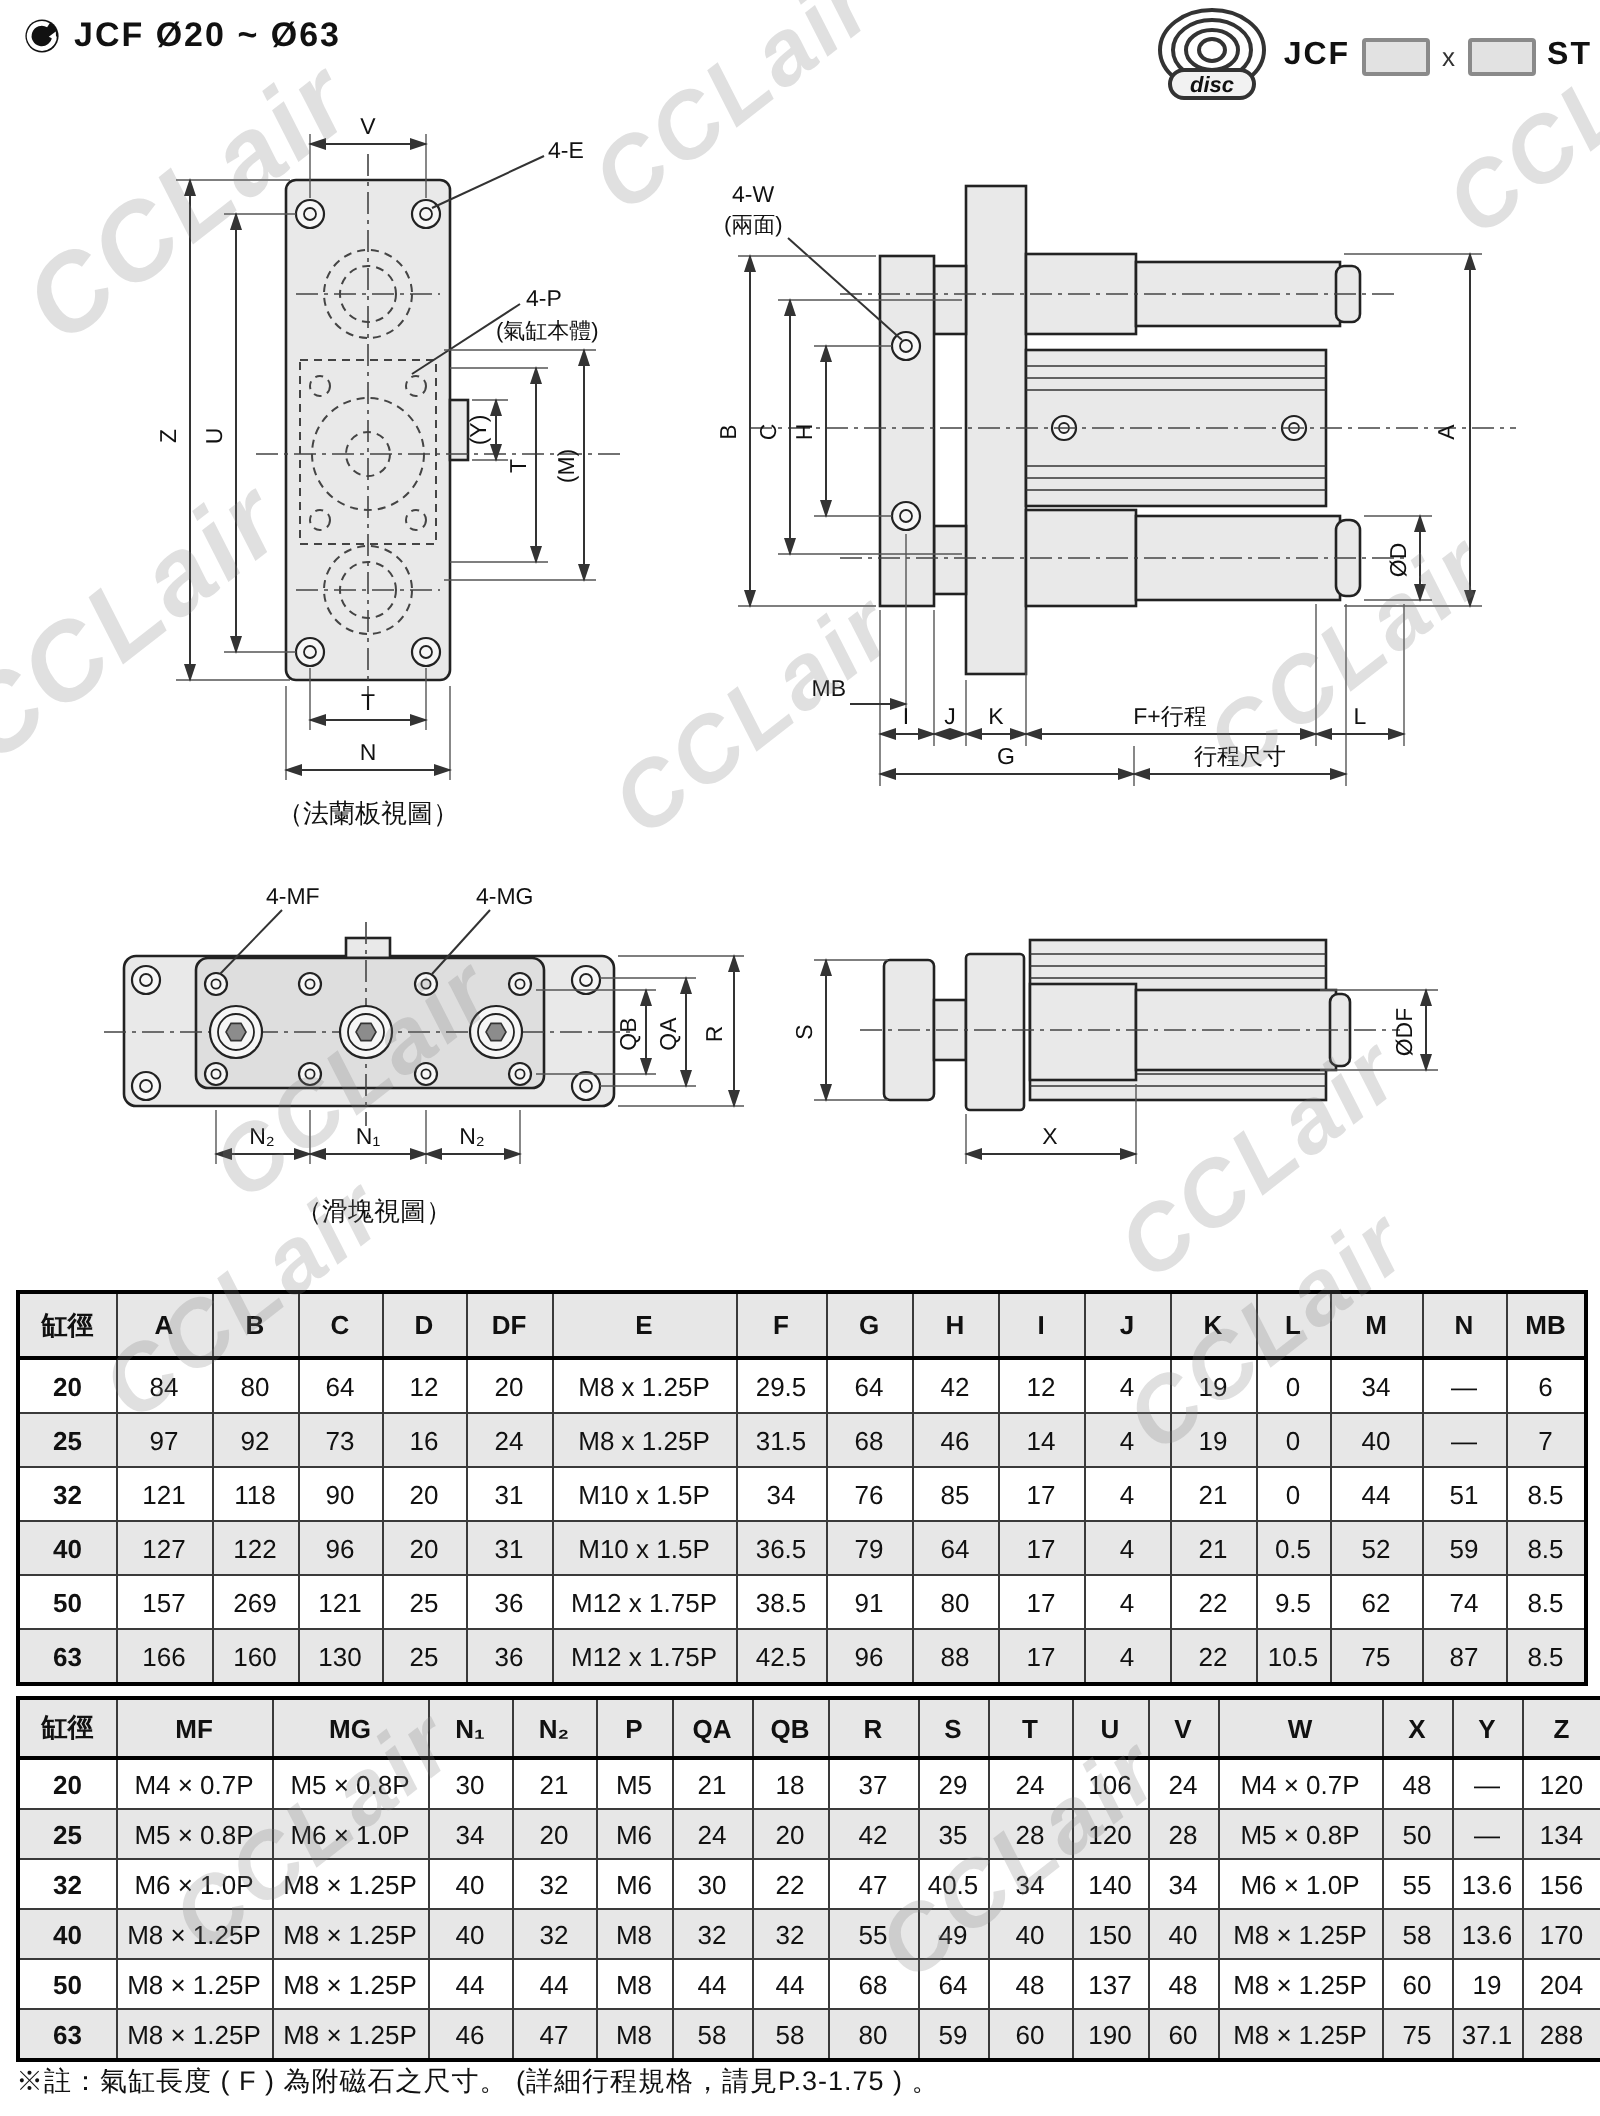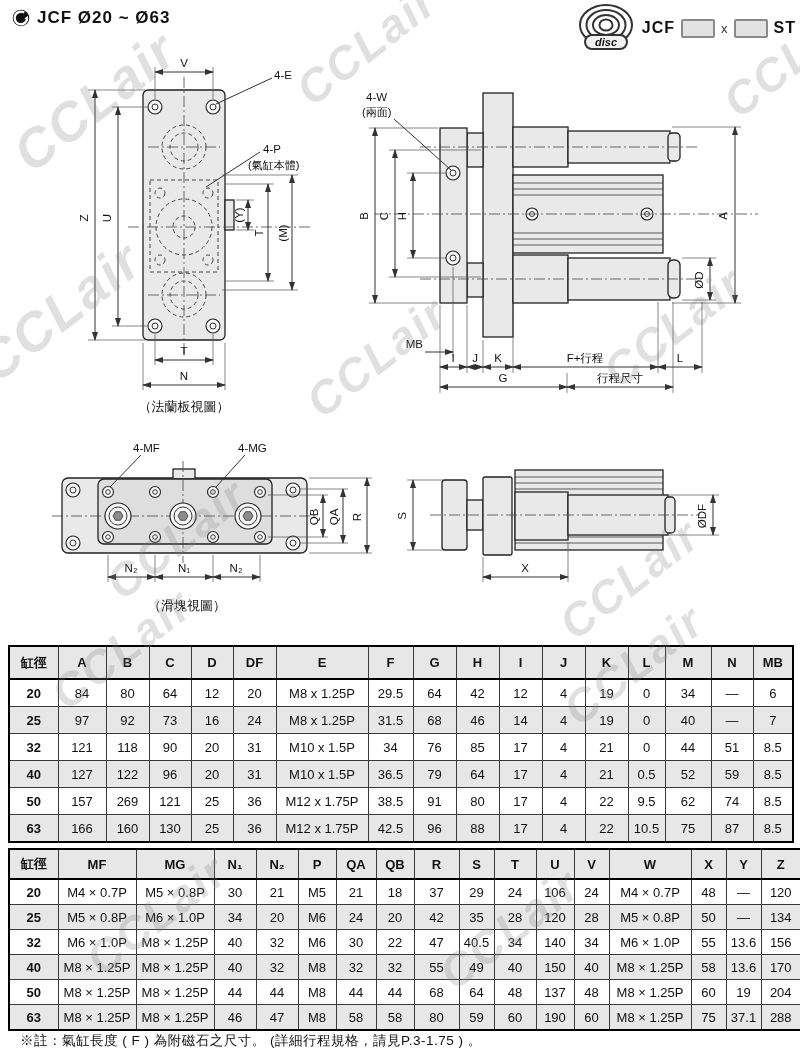--- a/index.html
+++ b/index.html
@@ -43,21 +43,21 @@
   #table1{top:645px;}
   #table2{top:848px;}
   th,td{border:1px solid #3a3a3a;text-align:center;font-size:13px;padding:0;white-space:nowrap;overflow:hidden;}
   th{background:#e7e7e7;font-weight:bold;height:31px;border-bottom:2px solid #000;}
   #table2 th{height:28px;}
   td{height:26px;background:#fff;}
   #table2 td{height:24px;}
   tr.even td{background:#e7e7e7;}
   td.first{font-weight:bold;}
   
-  .footnote{position:absolute;left:20px;top:1032px;font-size:13.5px;z-index:2;letter-spacing:0.5px;}
+  .footnote{position:absolute;left:8px;top:1032px;font-size:13.5px;z-index:2;letter-spacing:0.5px;}
 </style>
 </head>
 <body>
 
 <span class="wm big" style="top:70px;left:0px">CCLair</span>
 <span class="wm" style="top:18px;left:285px">CCLair</span>
 <span class="wm" style="top:30px;left:712px">CCLair</span>
 <span class="wm big" style="top:280px;left:-35px">CCLair</span>
 <span class="wm" style="top:330px;left:295px">CCLair</span>
 <span class="wm" style="top:300px;left:592px">CCLair</span>

